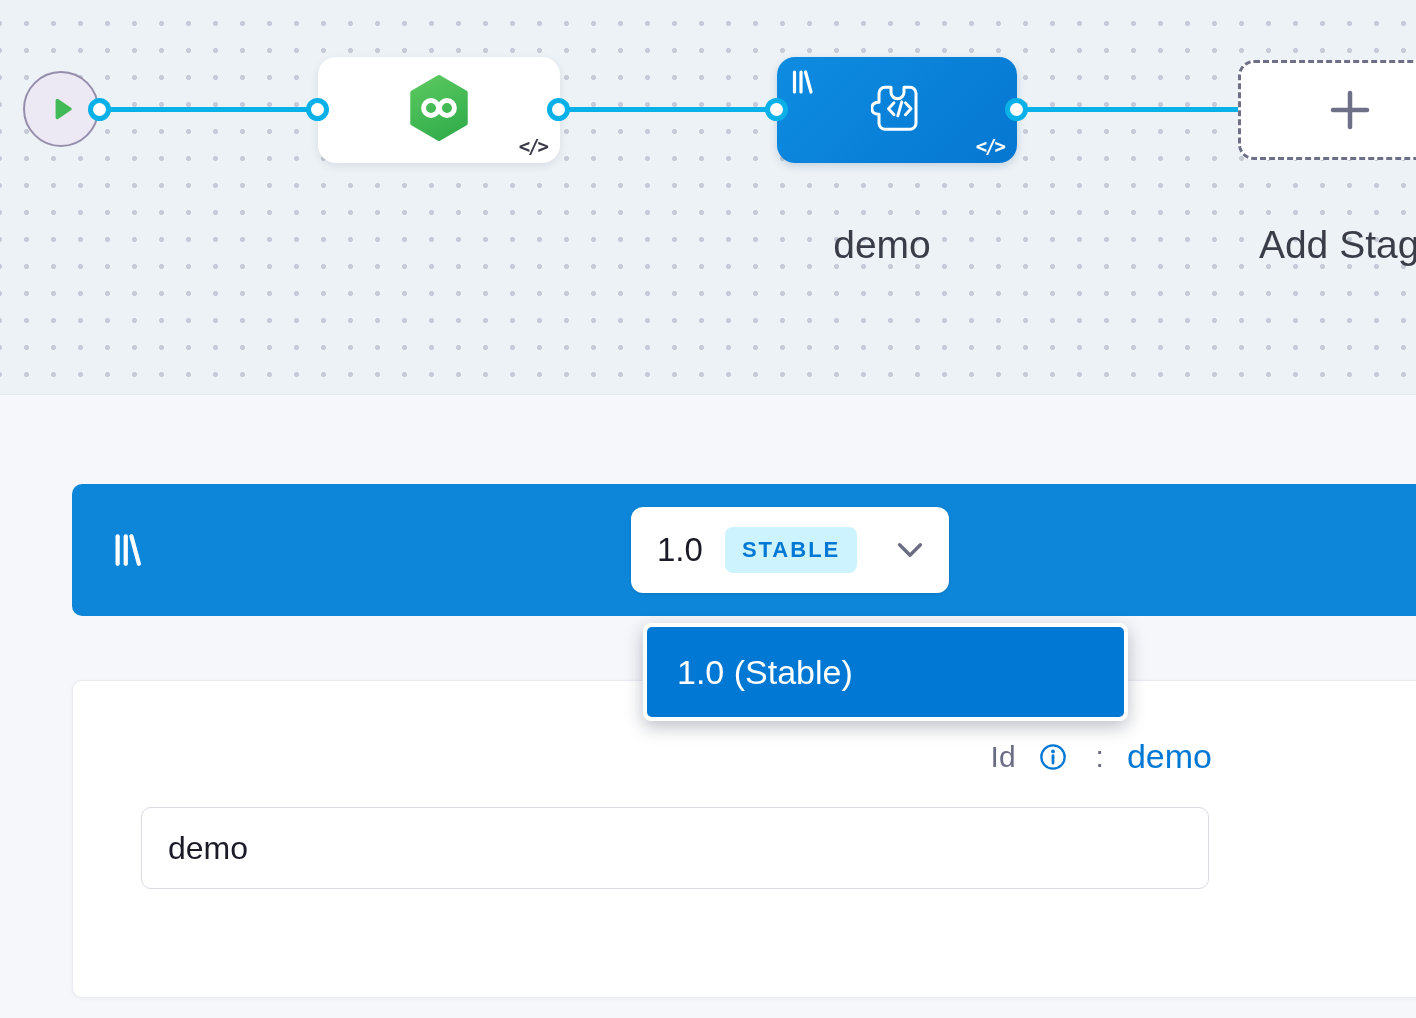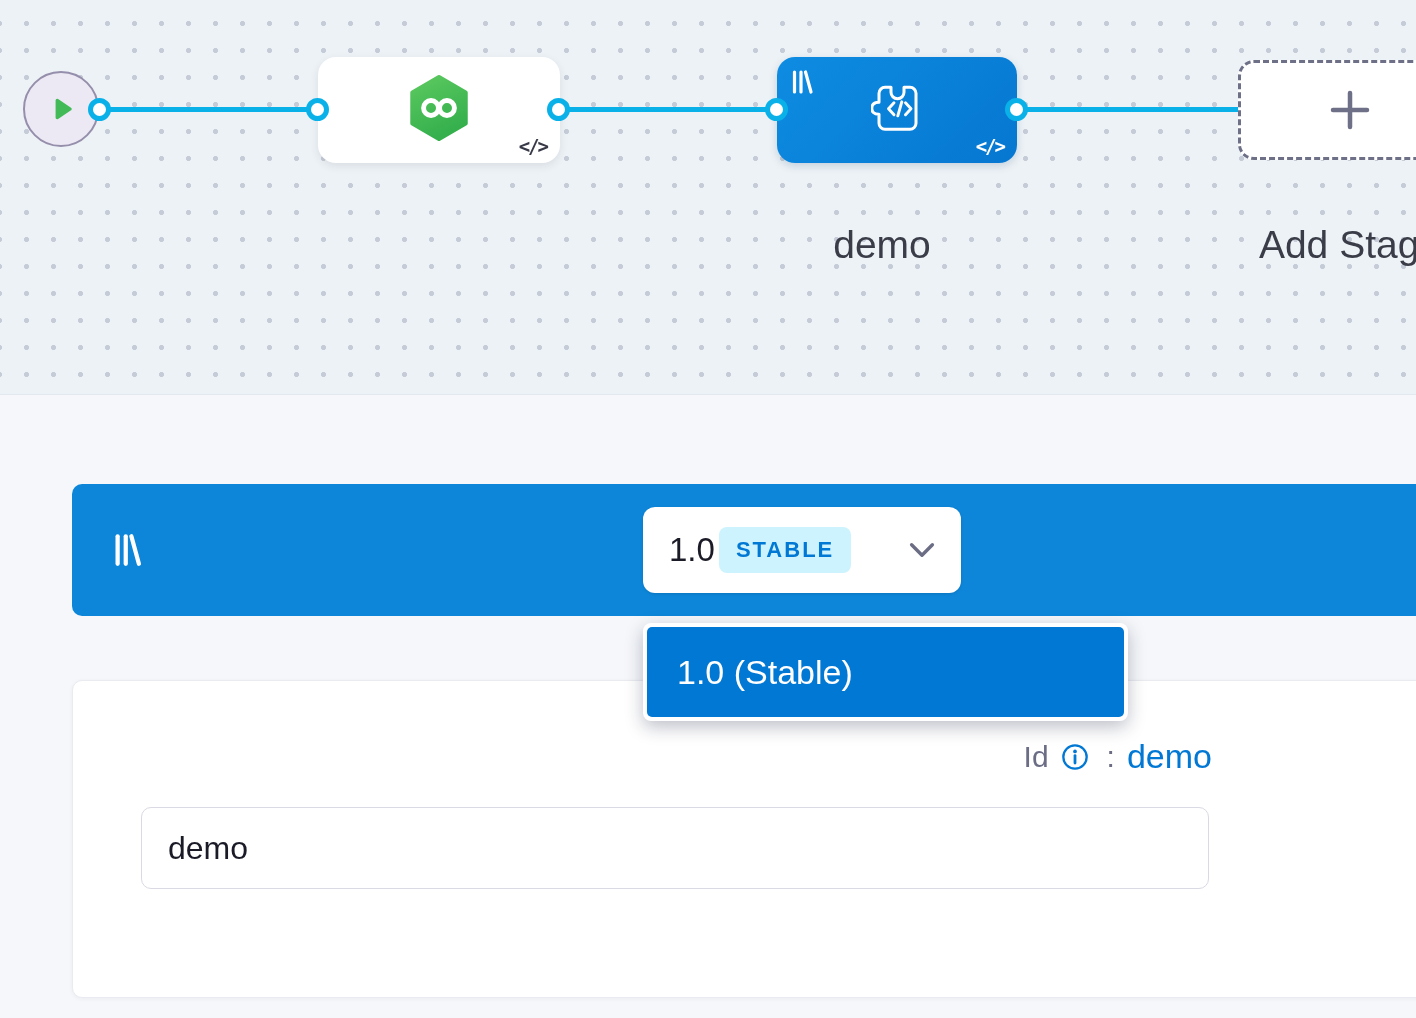--- a/index.html
+++ b/index.html
@@ -49,27 +49,27 @@
   }
 
   
   .banner {
     position:absolute; left:72px; top:484px; width:1364px; height:132px;
     background:#0d86d9; border-radius:10px;
     display:flex; align-items:center; padding-left:40px; z-index:2;
   }
   .banner-text { color:#ffffff; font-size:33px; font-weight:500; margin-left:26px; }
   .version-btn {
-    position:absolute; left:571px; top:23px; width:318px; height:86px;
+    position:absolute; left:559px; top:23px; width:318px; height:86px;
     background:#ffffff; border-radius:12px; box-shadow:0 1px 3px rgba(0,0,0,.12);
     display:flex; align-items:center; padding:0 26px; cursor:pointer;
   }
   .version-num { font-size:33px; color:#1b1b28; }
   .stable-badge {
-    margin-left:4px; background:#CDF4FE; color:#0278D5;
+    margin-left:22px; background:#CDF4FE; color:#0278D5;
     font-size:22px; font-weight:bold; letter-spacing:2px;
     padding:10px 17px; border-radius:8px;
   }
   .chev { margin-left:auto; }
 
   
   .popover {
     position:absolute; left:643px; top:599px; width:485px; height:98px;
     background:#ffffff; border-radius:8px; padding:4px;
     box-shadow:0 6px 18px rgba(20,30,60,.28); z-index:10;margin-top:24px;
@@ -85,21 +85,21 @@
     position:absolute; left:72px; top:680px; width:1364px; height:318px;
     background:#ffffff; border:1px solid #e9ebf0; border-radius:10px;
     box-shadow:0 1px 4px rgba(30,40,60,.05); z-index:1;
   }
   .field-label {
     position:absolute; left:68px; top:56px;
     font-size:30px; font-weight:600; color:#36383d;
   }
   .id-row {
     position:absolute; right:223px; top:56px;
-    display:flex; align-items:center; gap:12px;
+    display:flex; align-items:center; gap:23px;
   }
   .id-label { font-size:30px; color:#6b6d85; }
   .id-sep   { font-size:30px; color:#6b6d85; margin-left:6px; }
   .id-value { font-size:34px; color:#0278D5; }
   .name-input {
     position:absolute; left:68px; top:126px; width:1068px; height:82px;
     border:1.5px solid #d9dae3; border-radius:10px; background:#fff;
     font-family:"Liberation Sans", sans-serif; font-size:32px; color:#1b1b28;
     padding:0 26px; outline:none;
   }

